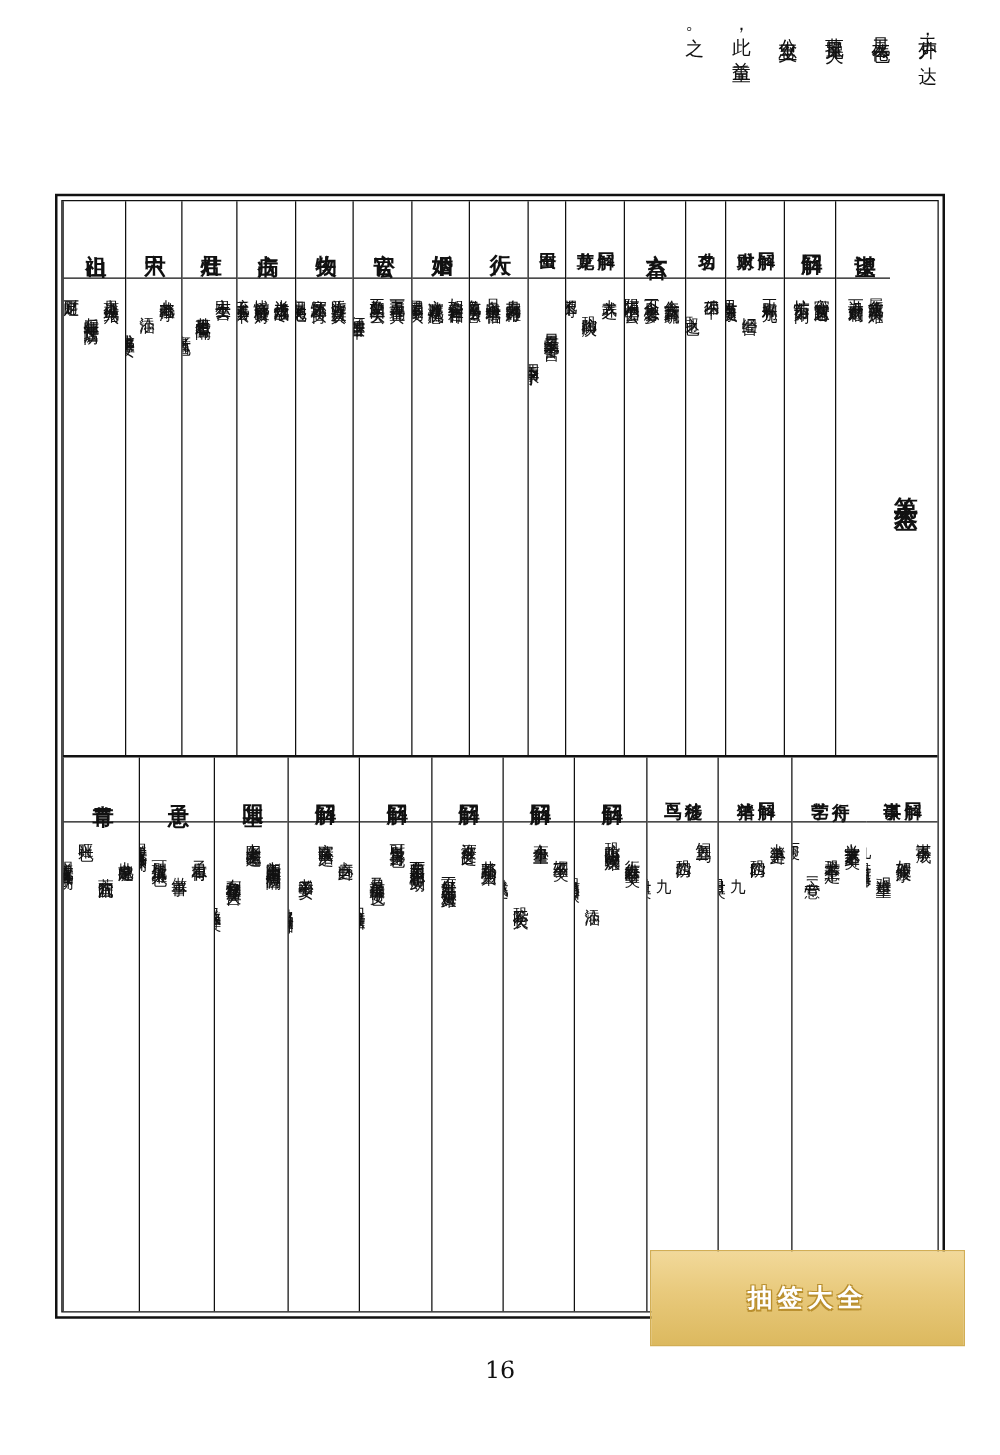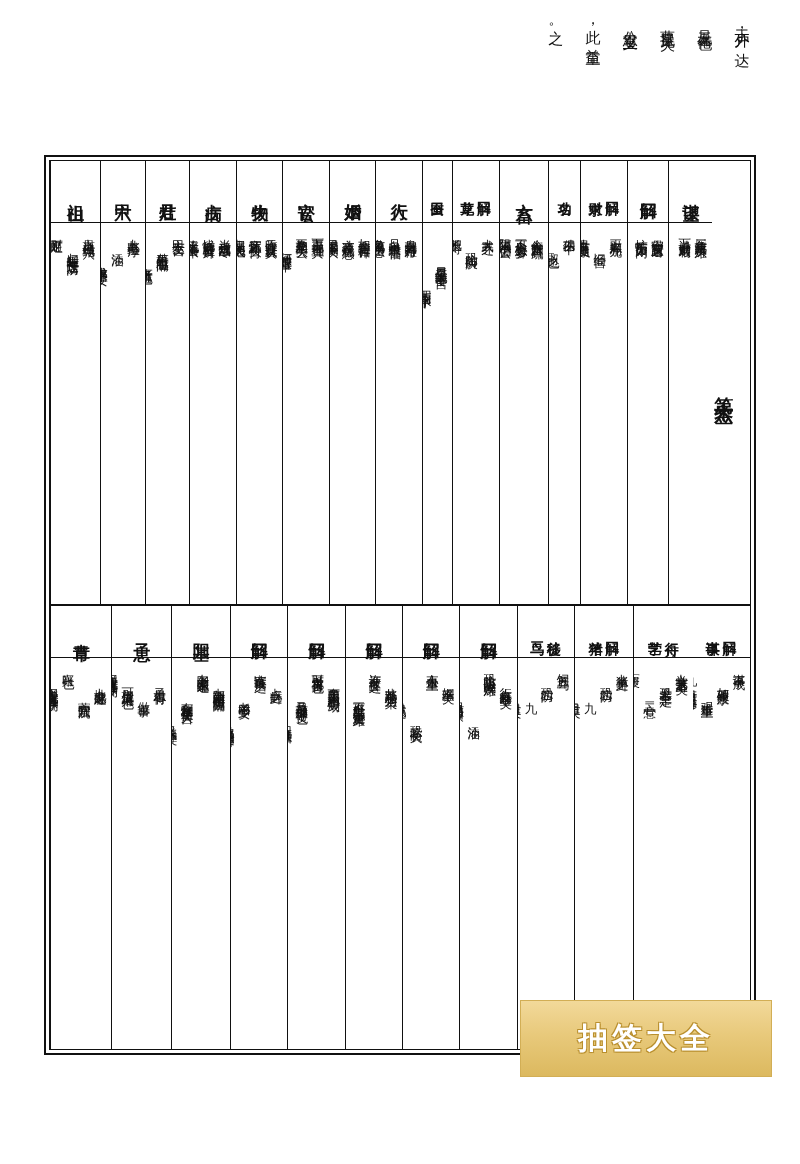--- a/index.html
+++ b/index.html
@@ -142,21 +142,21 @@
     position:absolute;
     left:520px;top:1000px;
     width:250px;height:75px;
     background:linear-gradient(180deg,#f2d99a 0%,#e8c97b 45%,#dcb95f 100%);
     border:1px solid #d2ae55;
     display:flex;align-items:center;justify-content:center;
   }
   .wm-txt{
     font-family:Liberation Serif, serif;
     font-weight:bold;
-    font-size:30px;
+    font-size:20px;
     color:#fff;
     letter-spacing:4px;
     text-shadow:1px 1px 0 #b98f2e,-1px -1px 0 #b98f2e,1px -1px 0 #b98f2e,-1px 1px 0 #b98f2e;
   }
 </style>
 </head>
 <body>
 
 <div class="page">
 
@@ -525,18 +525,19 @@
             <div class="vline ind3">但嫌戌亥方有峰杀冲伤</div>
 
           </div>
         </div>
 
       </div>
 
     </div>
   </div>
 
+  <div class="pageno">16</div>
 
   <div class="wm">
     <span class="wm-txt">抽签大全</span>
   </div>
 
 </div>
 
 </body></html>

